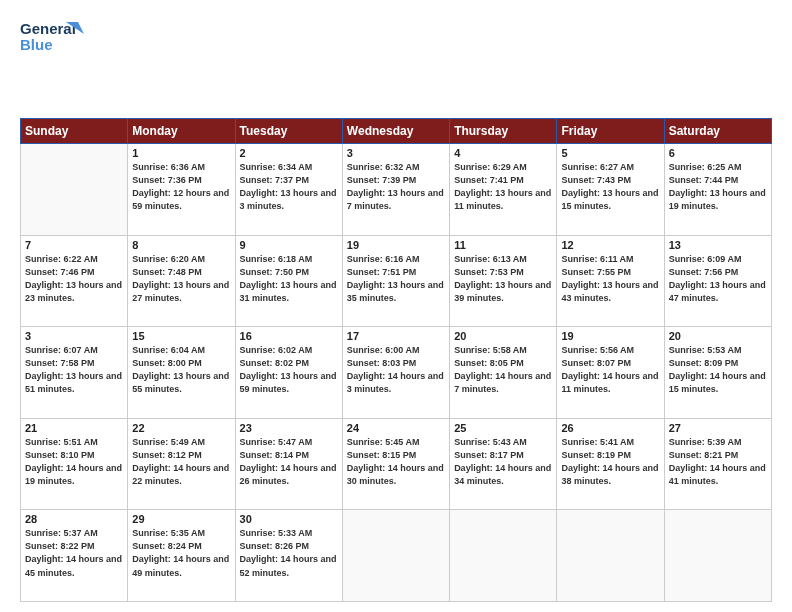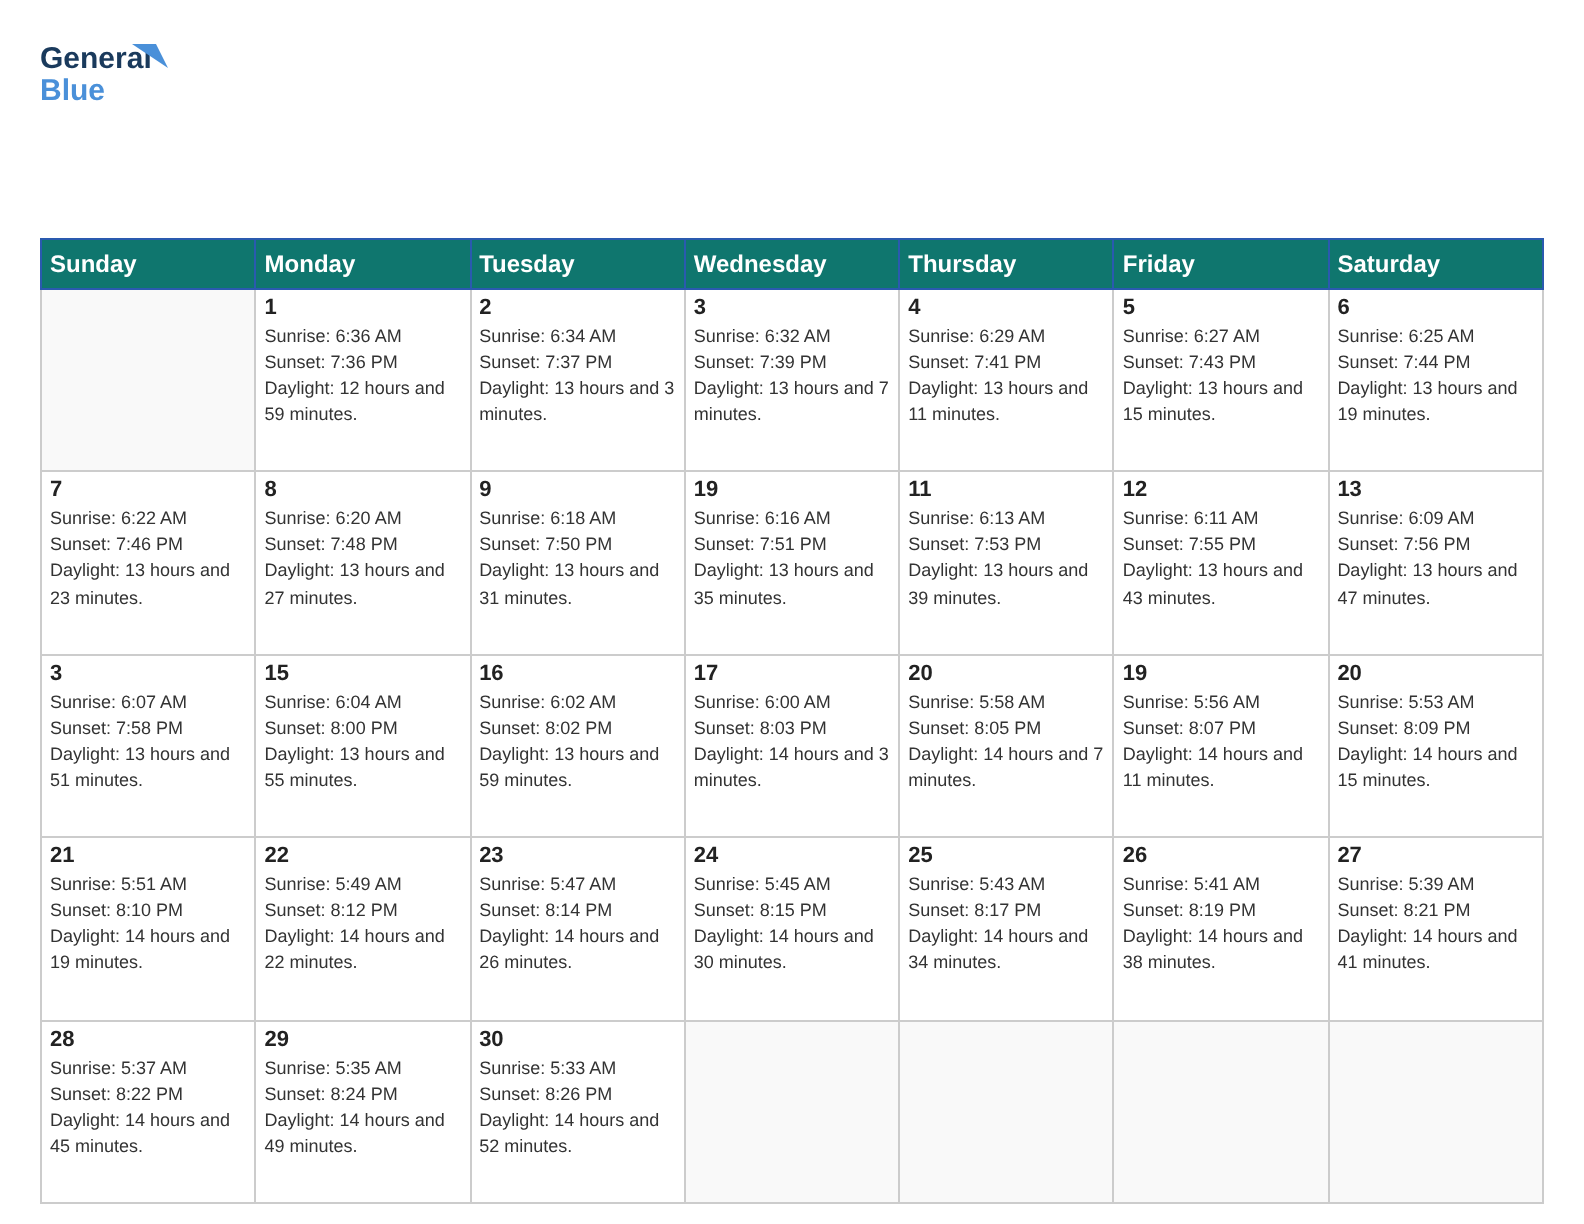--- a/index.html
+++ b/index.html
@@ -43,21 +43,21 @@
       color: #555;
     }
     .calendar {
       flex: 1;
       border: 1px solid #ccc;
       border-collapse: collapse;
       width: 100%;
       table-layout: fixed;
     }
     .calendar th {
-      background-color: #0f766e;
+      background-color: #7f1d1d;
       color: #fff;
       font-size: 12px;
       font-weight: bold;
       padding: 5px 4px;
       text-align: left;
       border: 1px solid #2a5aaf;
     }
     .calendar td {
       vertical-align: top;
       border: 1px solid #ccc;
@@ -72,20 +72,21 @@
     .day-number {
       font-size: 11px;
       font-weight: bold;
       color: #222;
       margin-bottom: 2px;
     }
     .day-info {
       line-height: 1.45;
       font-size: 9px;
       color: #333;
+      font-weight: bold;
     }
   </style>
 </head>
 <body>
 
 <div class="page">
   <div class="header">
 
     <div class="logo">
       <div style="display:flex; align-items:center; gap:0px;">

